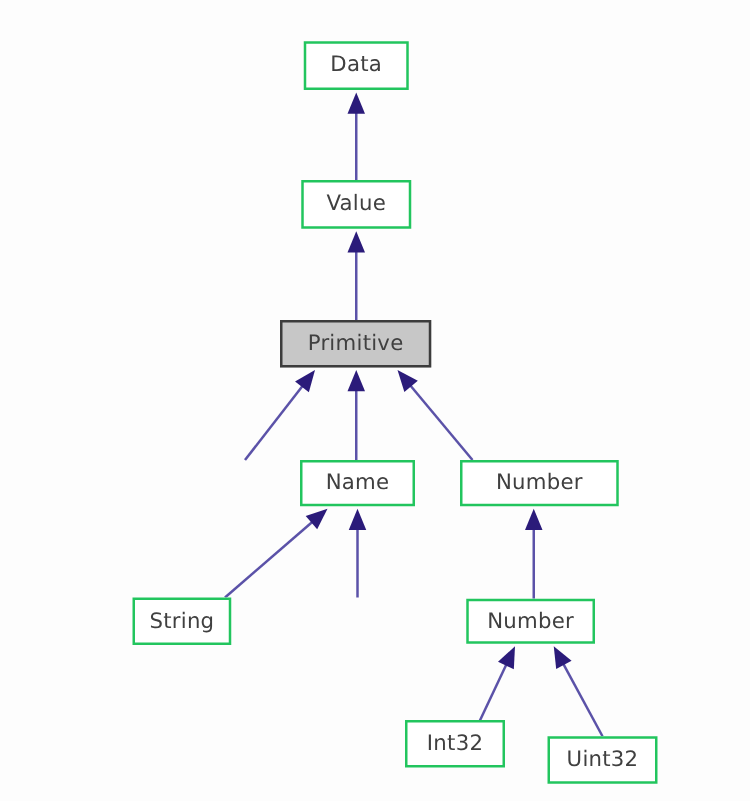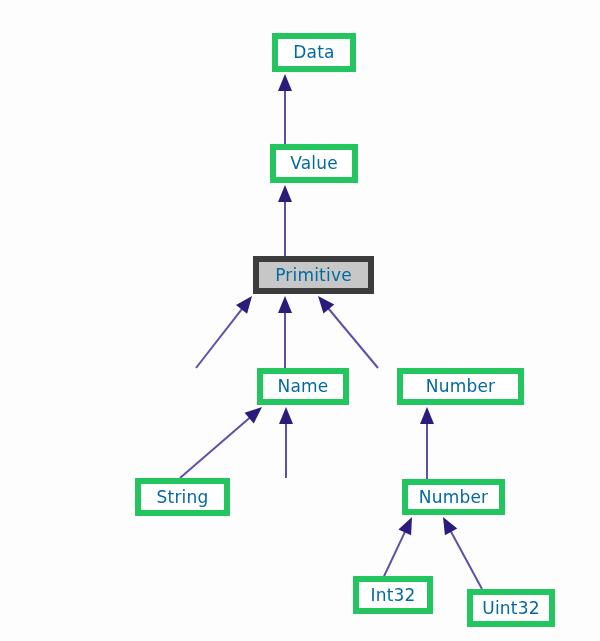--- a/index.html
+++ b/index.html
@@ -24,28 +24,27 @@
     width: 600px;
     height: 641px;
   }
   .node {
     position: absolute;
     box-sizing: border-box;
     display: flex;
     align-items: center;
     justify-content: center;
     background: #ffffff;
-    border: 6px solid #22c55e;
-    color: #0369a1;
+    border: 2px solid #22c55e;
+    color: #404040;
     font-size: 17px;
     letter-spacing: 0.2px;
     line-height: 1;
     white-space: nowrap;
     z-index: 2;
-    margin-left: 29px;
   }
   .node.highlight {
     background: #c7c7c7;
     border-color: #3c3c3c;
   }
   .node-label {
     pointer-events: none;
   }
 </style>
 </head>
@@ -96,27 +95,27 @@
     </svg>
 <div class="node" style="left: 243px; top: 33px; width: 84px; height: 39px;">
       <span class="node-label">Data</span>
     </div>
     <div class="node" style="left: 241px; top: 144px; width: 88px; height: 39px;">
       <span class="node-label">Value</span>
     </div>
     <div class="node highlight" style="left: 224px; top: 256px; width: 121px; height: 38px;">
       <span class="node-label">Primitive</span>
     </div>
-    <div class="node" style="left: 228px; top: 368px; width: 92px; height: 37px;">
+    <div class="node" style="left: 240px; top: 368px; width: 92px; height: 37px;">
       <span class="node-label">Name</span>
     </div>
     <div class="node" style="left: 368px; top: 368px; width: 127px; height: 37px;">
       <span class="node-label">Number</span>
     </div>
-    <div class="node" style="left: 106px; top: 478px; width: 95px; height: 38px;">
+    <div class="node" style="left: 106px; top: 478px; width: 79px; height: 38px;">
       <span class="node-label">String</span>
     </div>
     <div class="node" style="left: 373px; top: 479px; width: 103px; height: 36px;">
       <span class="node-label">Number</span>
     </div>
     <div class="node" style="left: 324px; top: 576px; width: 80px; height: 38px;">
       <span class="node-label">Int32</span>
     </div>
     <div class="node" style="left: 438px; top: 589px; width: 88px; height: 38px;">
       <span class="node-label">Uint32</span>

